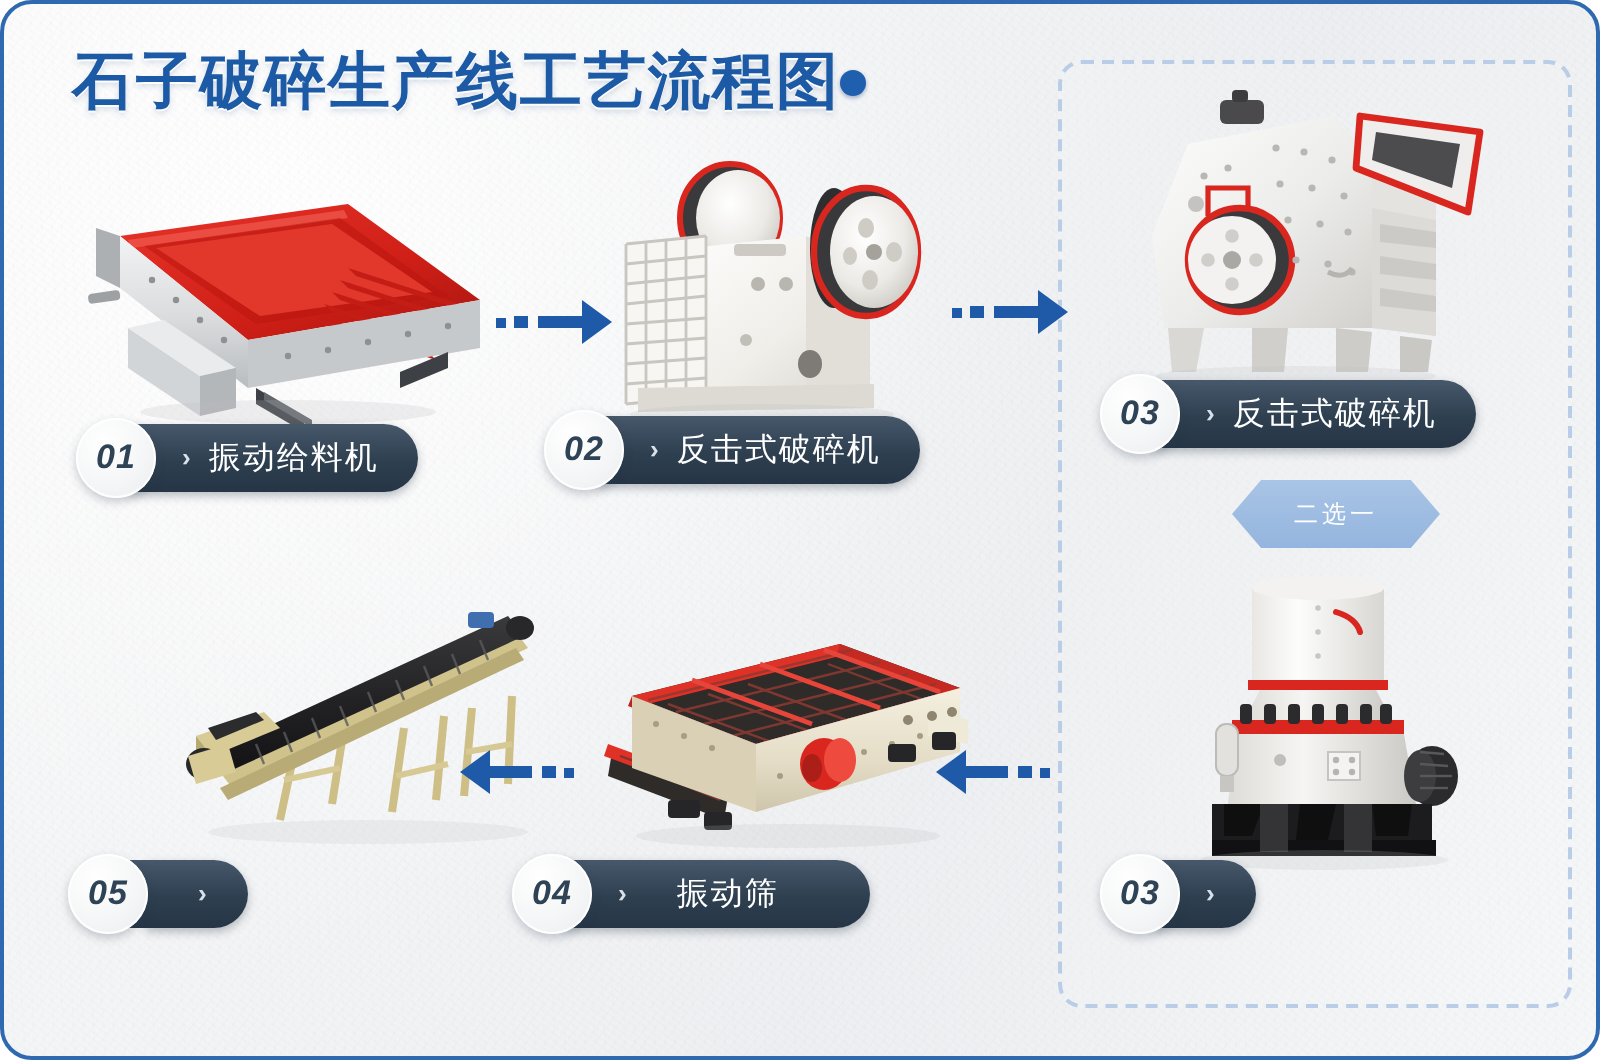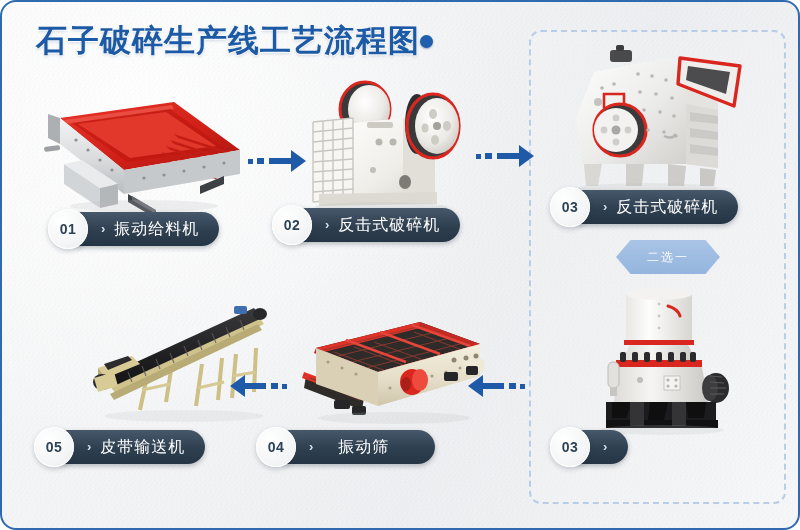--- a/index.html
+++ b/index.html
@@ -63,21 +63,21 @@
     display: flex; align-items: center;
     height: 40px;
     z-index: 6;
   }
   .badge .num {
     position: relative; z-index: 3;
     width: 40px; height: 40px; border-radius: 50%;
     background: radial-gradient(circle at 35% 30%, #ffffff 0%, #f4f5f6 60%, #e8eaec 100%);
     box-shadow: 0 2px 5px rgba(40,60,80,.25), inset 0 0 0 1px rgba(255,255,255,.9);
     display: flex; align-items: center; justify-content: center;
-    color: #2f4356; font-size: 14px; font-weight: bold; 
+    color: #2f4356; font-size: 17px; font-weight: bold; font-style: italic;
     letter-spacing: .5px;
   }
   .badge .pill {
     position: relative; margin-left: -13px;
     height: 34px; padding: 0 20px 0 26px;
     display: flex; align-items: center; gap: 8px;
     border-radius: 0 17px 17px 0;
     background: linear-gradient(180deg, #47586b 0%, #2e3f50 55%, #253545 100%);
     box-shadow: 0 2px 5px rgba(30,45,60,.3);
     color: #ffffff; font-size: 16px; letter-spacing: 1px;
@@ -554,21 +554,21 @@
     <div class="head"></div>
     <div class="shaft"></div>
     <div class="dots" style="margin-left:5px;">
         <i class="d2"></i>
         <i></i>
       </div>
   </div>
 
   <div id="choose-badge">二选一</div>
 
-  <div class="badge" style="left:46px; top:207px;">
+  <div class="badge" style="left:36px; top:207px;">
     <div class="num">01</div>
     <div class="pill">
       <span class="chev">›</span>
       <span class="lbl">振动给料机</span>
     </div>
   </div>
 
   <div class="badge" style="left:270px; top:203px;">
     <div class="num">02</div>
     <div class="pill">
@@ -593,21 +593,20 @@
   </div>
 
   <div class="badge" style="left:254px; top:425px;">
     <div class="num">04</div>
     <div class="pill" style="padding-right:46px;">
       <span class="chev" style="margin-right:16px;">›</span>
       <span class="lbl">振动筛</span>
     </div>
   </div>
 
-  <div class="badge" style="left:32px; top:425px;">
+  <div class="badge" style="left:32px; top:425px;gap:12px;">
     <div class="num">05</div>
     <div class="pill">
       <span class="chev">›</span>
-      <span class="lbl">皮带输送机</span>
     </div>
   </div>
 
 </div>
 
 </body></html>

